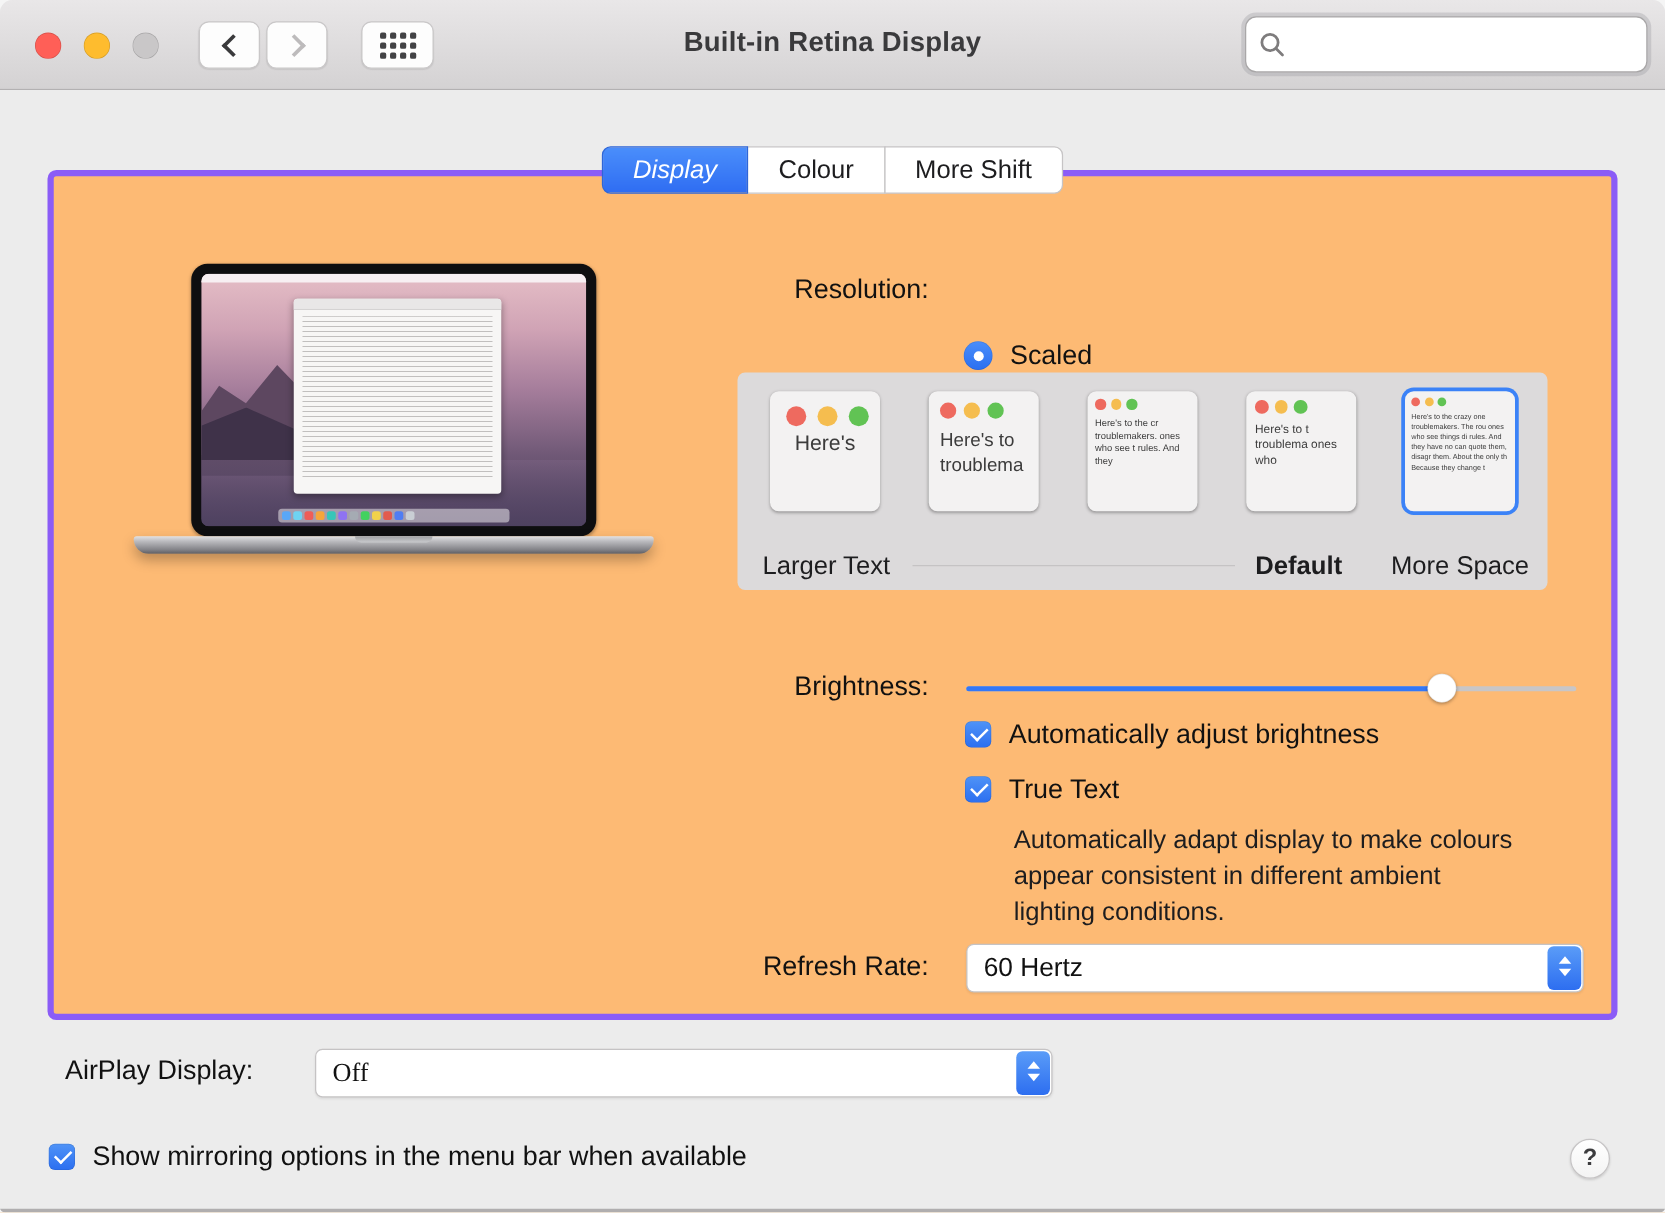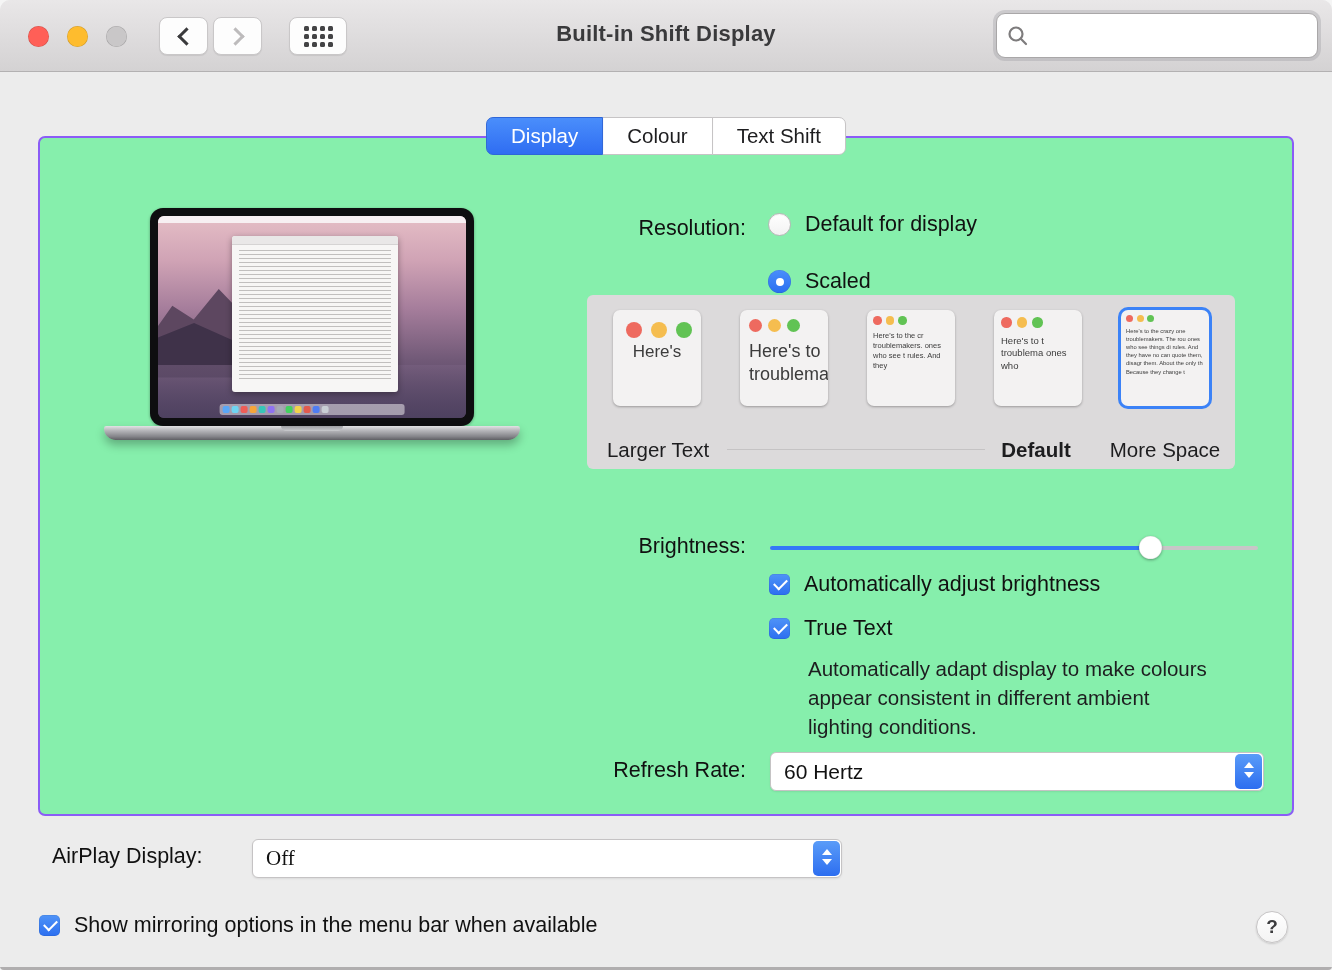--- a/index.html
+++ b/index.html
@@ -46,25 +46,25 @@
   .search input::placeholder { color:#9b999a; }
 
   
   .tabs { position:absolute; top:117px; left:50%; transform:translateX(-50%); display:flex; z-index:5; }
   .tab { height:38px; padding:0 24px; font-size:20.5px; font-family:"Liberation Sans",sans-serif;
          background:#ffffff; color:#1d1d1f; border:1px solid #c6c4c5; margin-left:-1px;
          display:flex; align-items:center; cursor:default; }
   .tab:first-child { border-radius:7px 0 0 7px; margin-left:0; }
   .tab:last-child  { border-radius:0 7px 7px 0; }
   .tab.selected { background:linear-gradient(180deg,#4a8efb,#2f6df2); color:#ffffff;
-                  border-color:#2e66d8; z-index:2; }
+                  border-color:#2e66d8; z-index:2;font-style:italic; }
 
   
   .panel { position:absolute; left:38px; top:136px; width:1256px; height:680px;
-           background:#86efac; border:2px solid #8b5cf6; border-radius:7px; }
+           background:#fdba74; border:5px solid #8b5cf6; border-radius:7px; }
 
   
   .macbook { position:absolute; left:64px; top:70px; width:416px; }
   .mb-screen { width:324px; margin:0 auto; background:#0e0e10; border-radius:13px;
                padding:8px; box-shadow:0 1px 3px rgba(0,0,0,0.35); }
   .wallpaper { position:relative; height:202px; border-radius:6px; overflow:hidden; }
   .wallpaper > div { position:absolute; }
   .wp-sky { inset:0; background:linear-gradient(180deg,#e5bec6 0%,#d0a3b5 22%,#a57d9b 46%,#6f5876 72%,#493c57 100%); }
   .wp-hill1 { left:0; top:26%; width:58%; height:46%; background:#5d4760;
               clip-path:polygon(0 62%,8% 40%,20% 55%,34% 22%,48% 50%,62% 42%,75% 75%,100% 100%,0 100%); }
@@ -122,21 +122,21 @@
   .thumb.selected { box-shadow:0 0 0 3px #3b82f7, 0 1px 2.5px rgba(0,0,0,0.3); }
   .thumb-dots { display:flex; }
   .thumb-dots i { border-radius:50%; flex:0 0 auto; }
   .thumb-dots i:nth-child(1){background:#ee6a5f}
   .thumb-dots i:nth-child(2){background:#f5bd4f}
   .thumb-dots i:nth-child(3){background:#61c354}
   .thumb-text { color:#3c3c3c; overflow:hidden; }
   .thumb.t1 .thumb-dots { padding:12px 0 0 13px; gap:9px; } .thumb.t1 .thumb-dots i { width:16px; height:16px; }
   .thumb.t1 .thumb-text { margin-top:4px; font-size:17px; text-align:center; }
   .thumb.t2 .thumb-dots { padding:9px 0 0 9px; gap:6px; } .thumb.t2 .thumb-dots i { width:13px; height:13px; }
-  .thumb.t2 .thumb-text { margin:8px 0 12px 9px; font-size:18px; line-height:1.3; }
+  .thumb.t2 .thumb-text { margin:8px 0 12px 9px; font-size:15px; line-height:1.3; }
   .thumb.t3 .thumb-dots { padding:7px 0 0 7px; gap:5px; } .thumb.t3 .thumb-dots i { width:10.5px; height:10.5px; }
   .thumb.t3 .thumb-text { margin:7px 0 0 7px; font-size:9.5px; line-height:1.35; }
   .thumb.t4 .thumb-dots { padding:6px 0 0 6px; gap:4px; } .thumb.t4 .thumb-dots i { width:8.5px; height:8.5px; }
   .thumb.t4 .thumb-text { margin:6px 0 0 6px; font-size:7.5px; line-height:1.35; }
   .thumb.t5 .thumb-dots { padding:5px 0 0 5px; gap:3.5px; } .thumb.t5 .thumb-dots i { width:7px; height:7px; }
   .thumb.t5 .thumb-text { margin:5px 0 0 5px; font-size:5.8px; line-height:1.4; }
   .scale-label { position:absolute; top:143px; font-size:20.5px; color:#1d1d1f; text-align:center; }
   .scale-label.larger { left:0; width:142px; }
   .scale-label.default { left:389px; width:120px; font-weight:700; }
   .scale-label.more { left:508px; width:140px; }
@@ -213,34 +213,34 @@
           <i></i>
           <i></i>
           <i></i>
           <i></i>
           <i></i>
           <i></i>
           <i></i>
       </span>
     </button>
 
-    <h1 class="title">Built-in Shift Display</h1>
+    <h1 class="title">Built-in Retina Display</h1>
 
     <div class="search">
       <svg width="22" height="22" viewBox="0 0 22 22">
         <circle cx="9" cy="9" r="6.5" fill="none" stroke="#7e7c7d" stroke-width="2.2"></circle>
         <line x1="13.8" y1="13.8" x2="19" y2="19" stroke="#7e7c7d" stroke-width="2.2" stroke-linecap="round"></line>
       </svg>
     </div>
   </header>
 
   <nav class="tabs">
     <button class="tab selected">Display</button>
     <button class="tab">Colour</button>
-    <button class="tab">Text Shift</button>
+    <button class="tab">More Shift</button>
   </nav>
 
   <section class="panel">
 
     <div class="macbook">
       <div class="mb-screen">
         <div class="wallpaper">
           <div class="wp-sky"></div>
           <div class="wp-hill1"></div>
           <div class="wp-hill2"></div>
@@ -263,24 +263,20 @@
               <i></i>
               <i></i>
               <i></i>
           </div>
         </div>
       </div>
       <div class="mb-base"></div>
     </div>
 
     <span class="field-label lbl-resolution">Resolution:</span>
-    <div class="radio-row r1">
-      <span class="radio off"></span>
-      <span class="radio-label">Default for display</span>
-    </div>
     <div class="radio-row r2">
       <span class="radio on"></span>
       <span class="radio-label">Scaled</span>
     </div>
 
     <div class="scaled-box">
       <div class="thumbs">
         <div class="thumb t1">
           <div class="thumb-dots">
               <i></i>

